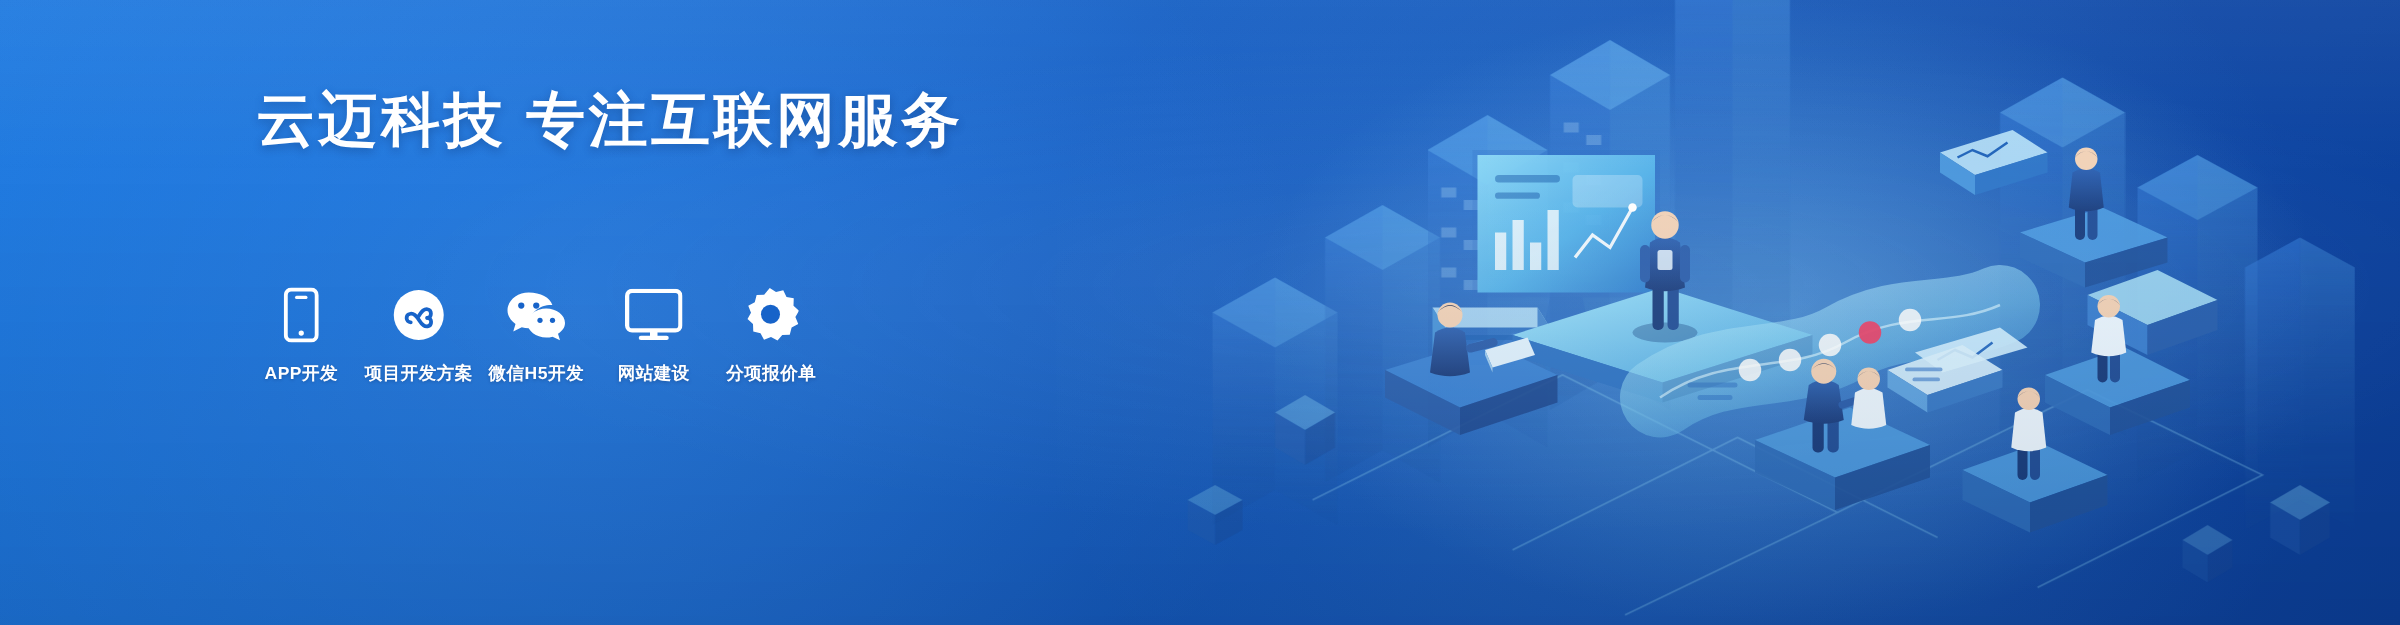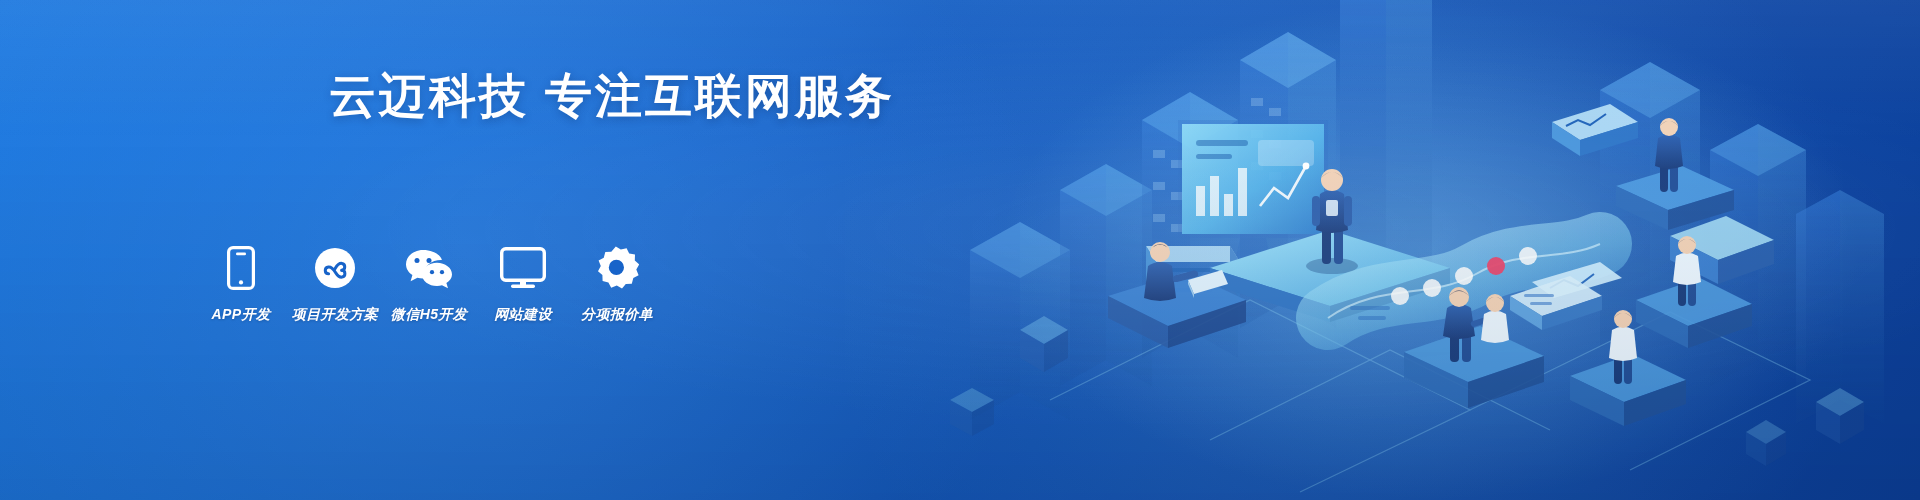--- a/index.html
+++ b/index.html
@@ -34,21 +34,20 @@
                 linear-gradient(180deg, rgba(255,255,255,0.05) 0%, rgba(0,0,0,0) 28%, rgba(0,0,0,0.10) 100%);
     pointer-events: none;
   }
 
   
   .text-col {
     position: absolute;
     left: 205px;
     top: 68px;
     width: 690px;
-    text-align: right;
   }
   .headline {
     color: #ffffff;
     font-size: 47px;
     font-weight: 700;
     letter-spacing: 3px;
     line-height: 1.18;
     white-space: nowrap;
     text-shadow: 0 2px 8px rgba(0,26,70,0.28);
   }
@@ -62,25 +61,24 @@
     letter-spacing: 0.6px;
     line-height: 1.62;
     white-space: nowrap;
     text-shadow: 0 1px 4px rgba(0,26,70,0.22);
   }
 
   
   .services {
     position: absolute;
     left: 205px;
-    top: 244px;
+    top: 228px;
     display: flex;
     align-items: center;
     gap: 0px;
-    font-style: italic;
   }
   .service {
     display: flex;
     flex-direction: column;
     align-items: center;
     width: 72px;
     margin-right: 22px;
   }
   .service .ico {
     height: 48px;

